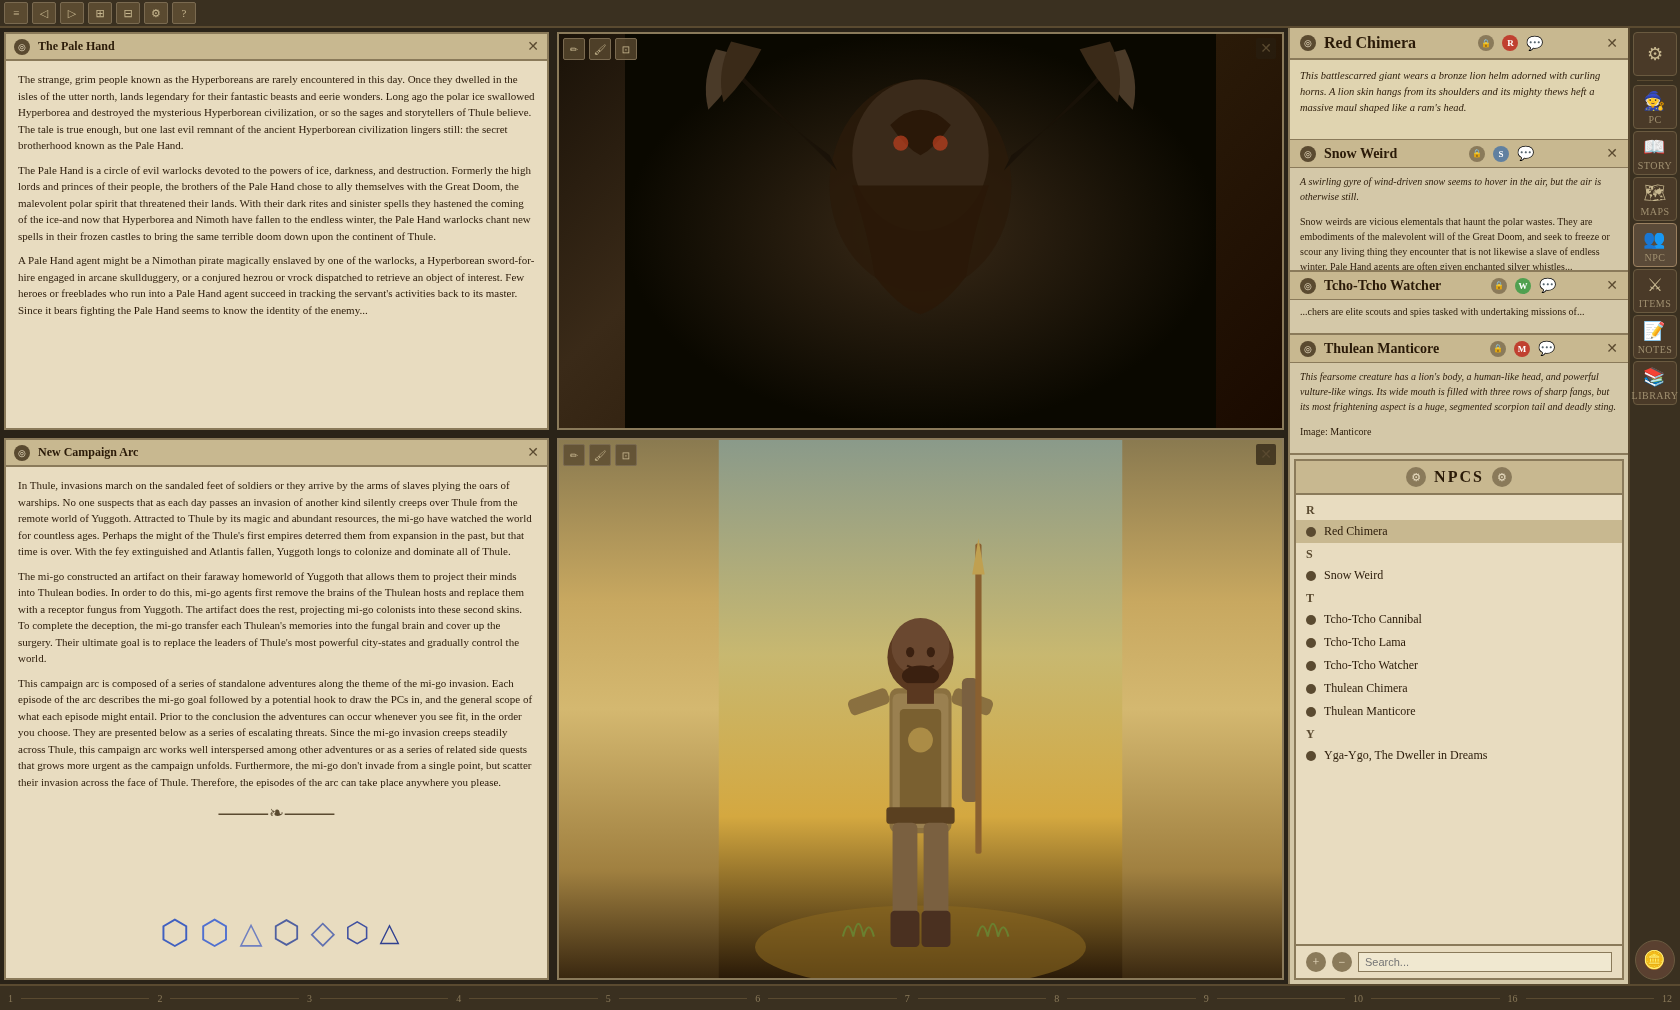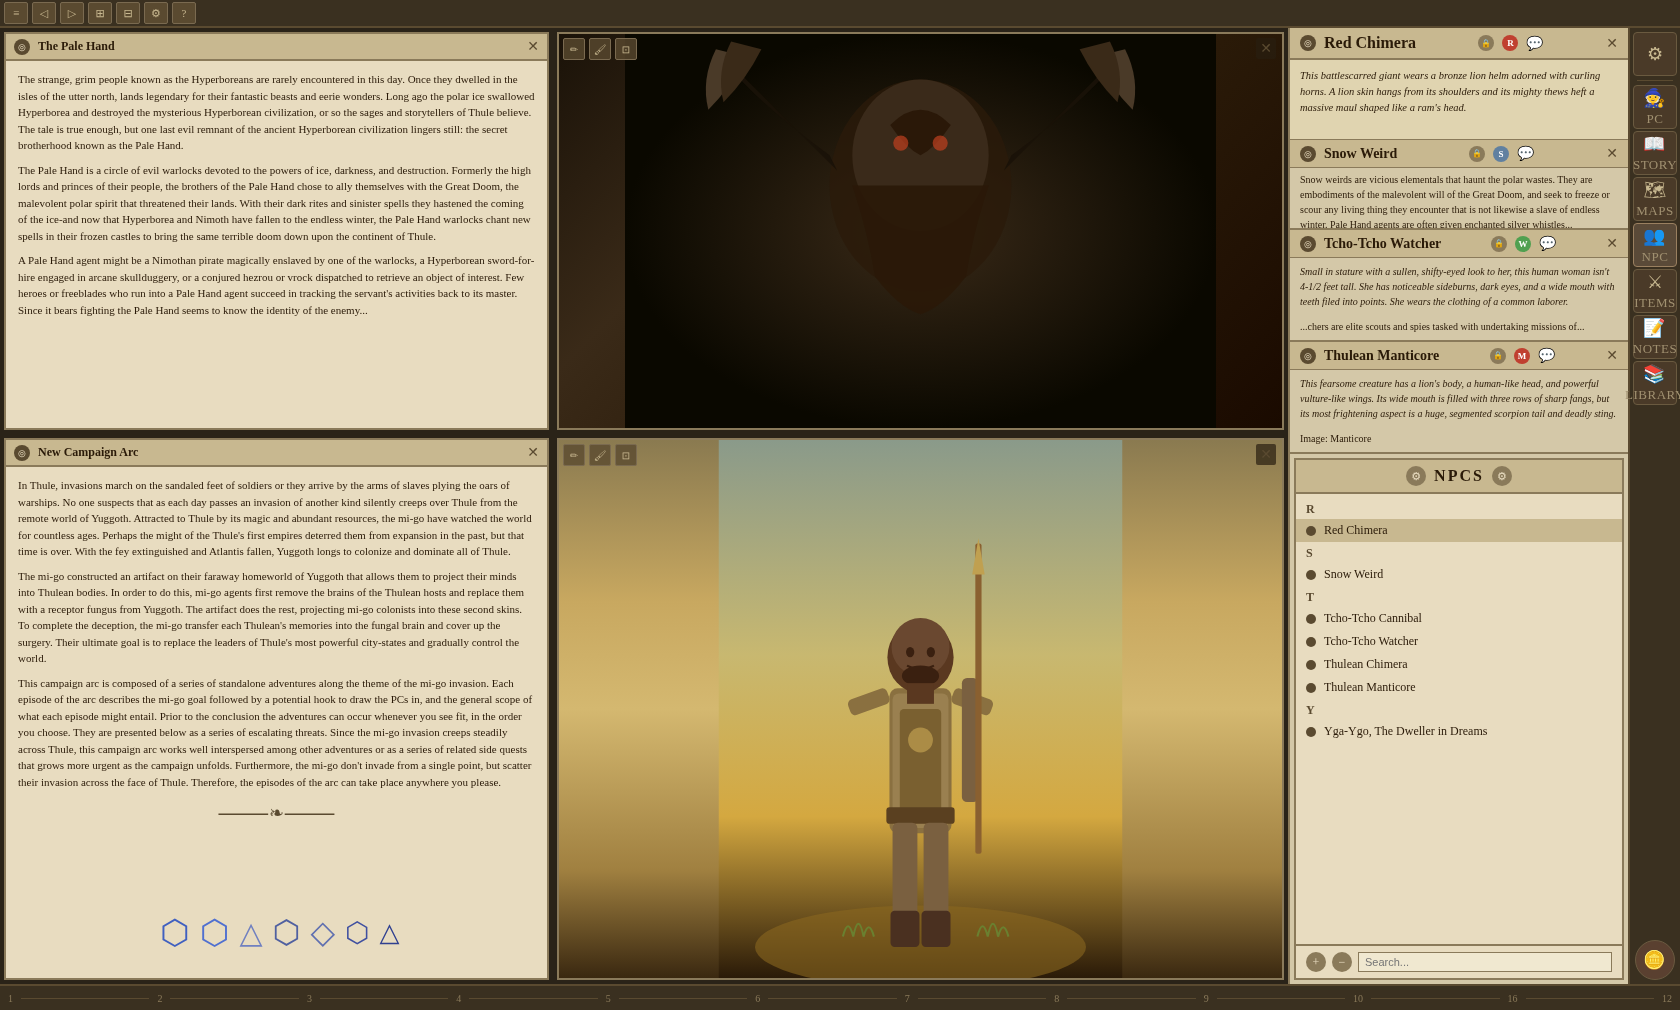--- a/index.html
+++ b/index.html
@@ -286,21 +286,21 @@
       color: #2a1a08;
     }
     .creature-desc {
       padding: 6px 10px;
       font-size: 10px;
       font-style: italic;
       color: #2a1a08;
       line-height: 1.5;
     }
     .creature-text {
-      padding: 4px 10px 6px;
+      padding: 4px 10px 14px;
       font-size: 10px;
       color: #2a1a08;
       line-height: 1.5;
     }
 
     
     .w-badge {
       width: 16px;
       height: 16px;
       background: #50a050;
@@ -444,21 +444,21 @@
       display: flex;
       flex-direction: column;
       align-items: center;
       justify-content: center;
       cursor: pointer;
       color: #c8b890;
       font-size: 18px;
       gap: 2px;
     }
     .sidebar-label {
-      font-size: 13px;
+      font-size: 10px;
       color: #a09070;
       text-transform: uppercase;
       letter-spacing: 0.5px;
     }
     .sidebar-divider {
       width: 36px;
       height: 1px;
       background: #5a4a30;
       margin: 2px 0;
     }
@@ -697,33 +697,33 @@
 
     <div class="creature-section">
       <div class="creature-header">
         <div class="panel-header-icon">◎</div>
         <span class="creature-title">Snow Weird</span>
         <div class="lock-badge" style="margin-left:auto;">🔒</div>
         <div class="s-badge">S</div>
         <span class="chat-icon">💬</span>
         <span class="npc-close">✕</span>
       </div>
+      <div class="creature-desc">A swirling gyre of wind-driven snow seems to hover in the air, but the air is otherwise still.</div>
       <div class="creature-text clip-text" style="max-height:60px;overflow:hidden;">Snow weirds are vicious elementals that haunt the polar wastes. They are embodiments of the malevolent will of the Great Doom, and seek to freeze or scour any living thing they encounter that is not likewise a slave of endless winter. Pale Hand agents are often given enchanted silver whistles...</div>
     </div>
 
     <div class="creature-section">
       <div class="creature-header">
         <div class="panel-header-icon">◎</div>
         <span class="creature-title">Tcho-Tcho Watcher</span>
         <div class="lock-badge" style="margin-left:auto;">🔒</div>
         <div class="w-badge">W</div>
         <span class="chat-icon">💬</span>
         <span class="npc-close">✕</span>
       </div>
-      <div class="creature-desc">Small in stature with a sullen, shifty-eyed look to her, this human woman isn't 4-1/2 feet tall. She has noticeable sideburns, dark eyes, and a wide mouth with teeth filed into points. She wears the clothing of a common laborer.</div>
       <div class="creature-text">...chers are elite scouts and spies tasked with undertaking missions of...</div>
     </div>
 
     <div class="creature-section">
       <div class="creature-header">
         <div class="panel-header-icon">◎</div>
         <span class="creature-title">Thulean Manticore</span>
         <div class="lock-badge" style="margin-left:auto;">🔒</div>
         <div class="m-badge">M</div>
         <span class="chat-icon">💬</span>
@@ -753,20 +753,24 @@
           <span class="npc-name">Snow Weird</span>
         </div>
 
         <div class="section-letter">T</div>
         <div class="npc-item">
           <div class="npc-dot"></div>
           <span class="npc-name">Tcho-Tcho Cannibal</span>
         </div>
         <div class="npc-item">
           <div class="npc-dot"></div>
+          <span class="npc-name">Tcho-Tcho Lama</span>
+        </div>
+        <div class="npc-item">
+          <div class="npc-dot"></div>
           <span class="npc-name">Tcho-Tcho Watcher</span>
         </div>
         <div class="npc-item">
           <div class="npc-dot"></div>
           <span class="npc-name">Thulean Chimera</span>
         </div>
         <div class="npc-item">
           <div class="npc-dot"></div>
           <span class="npc-name">Thulean Manticore</span>
         </div>

